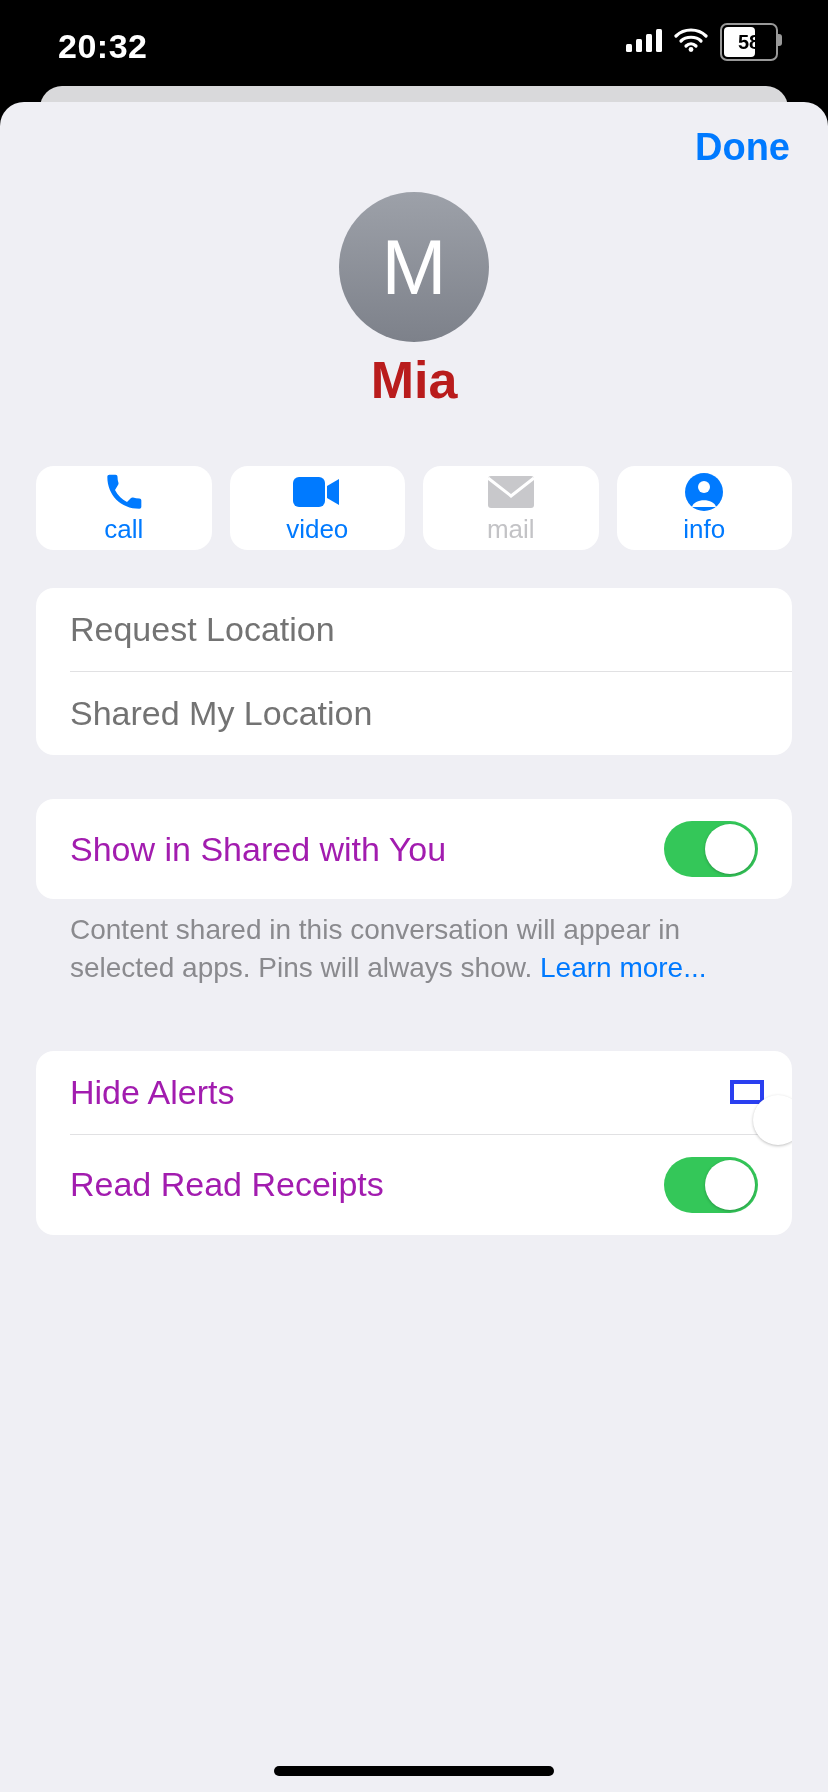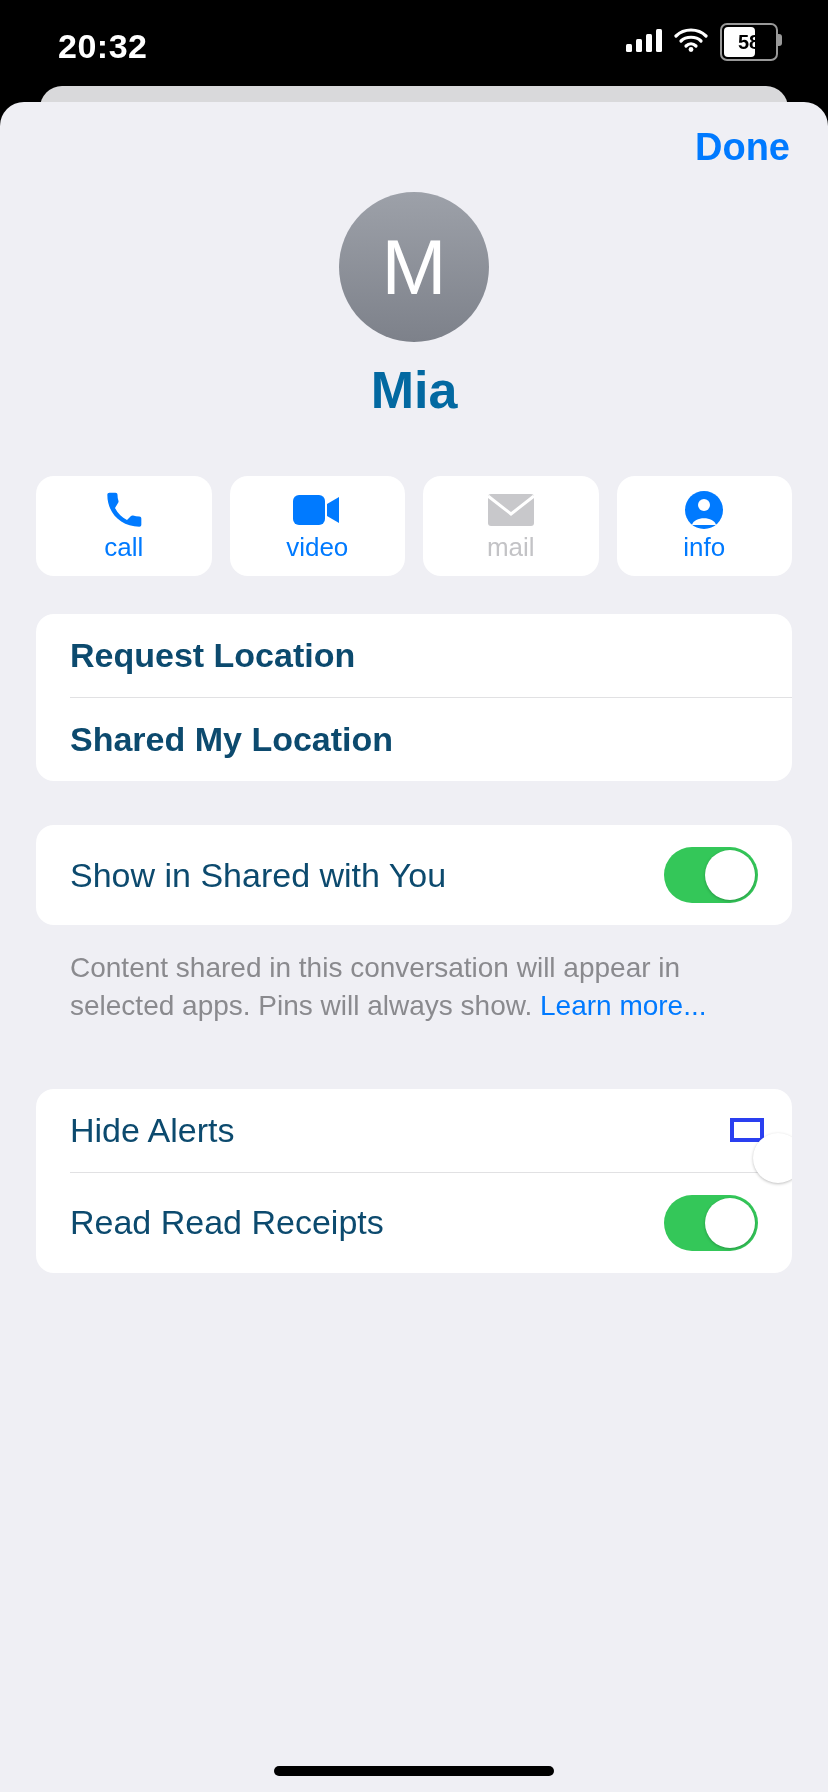--- a/index.html
+++ b/index.html
@@ -70,54 +70,54 @@
     }
     .done-btn { color: #007aff; font-size: 38px; font-weight: 600; }
 
     .profile { display:flex; flex-direction:column; align-items:center; }
     .avatar {
       width: 150px; height:150px; border-radius: 75px;
       background: linear-gradient(180deg,#9da1a9,#7d818a);
       display:flex; align-items:center; justify-content:center;
       color:#fff; font-size:78px; font-weight:500;
     }
-    .contact-name { font-size: 52px; font-weight:700; margin-top: 18px; color:#0369a1; }
+    .contact-name { font-size: 52px; font-weight:700; margin-top: 8px; color:#b91c1c; }
 
     .action-row {
       display:flex; gap: 18px; padding: 0 36px; margin-top: 56px;
     }
     .action-btn {
       flex:1; background:#fff; border-radius: 18px;
-      height: 100px;
+      height: 84px;
       display:flex; flex-direction:column; align-items:center; justify-content:center;
       gap: 2px;
     }
     .action-btn .icon { height: 40px; display:flex; align-items:center; justify-content:center;}
     .action-btn .label { font-size: 26px; color:#007aff; }
     .action-btn.disabled .label { color:#c3c3c6; }
 
     .group {
       margin: 38px 36px 0 36px;
       background:#fff; border-radius: 18px;
       overflow:hidden;
     }
     .row {
       padding: 22px 34px;
       font-size: 34px;
       display:flex; align-items:center; justify-content:space-between;
       min-height: 78px;
     }
-    .link { color:#0c4a6e;font-weight:bold; }
-    .black { color:#0c4a6e; }
+    .link { color:#737373; }
+    .black { color:#a21caf; }
 
     .divider { height:1px; background:#e1e1e3; margin-left:34px; }
 
     .footer-note {
       font-size: 28px; color:#8a8a8e; line-height:1.35;
-      padding: 24px 70px 0 70px;
+      padding: 12px 70px 0 70px;
     }
     .footer-note a { color:#007aff; text-decoration:none; }
 
     
     .toggle {
       width: 94px; height: 56px; border-radius: 30px;
       background:#e9e9eb; position:relative;
     }
     .toggle.on { background:#34c759; }
     .knob {

